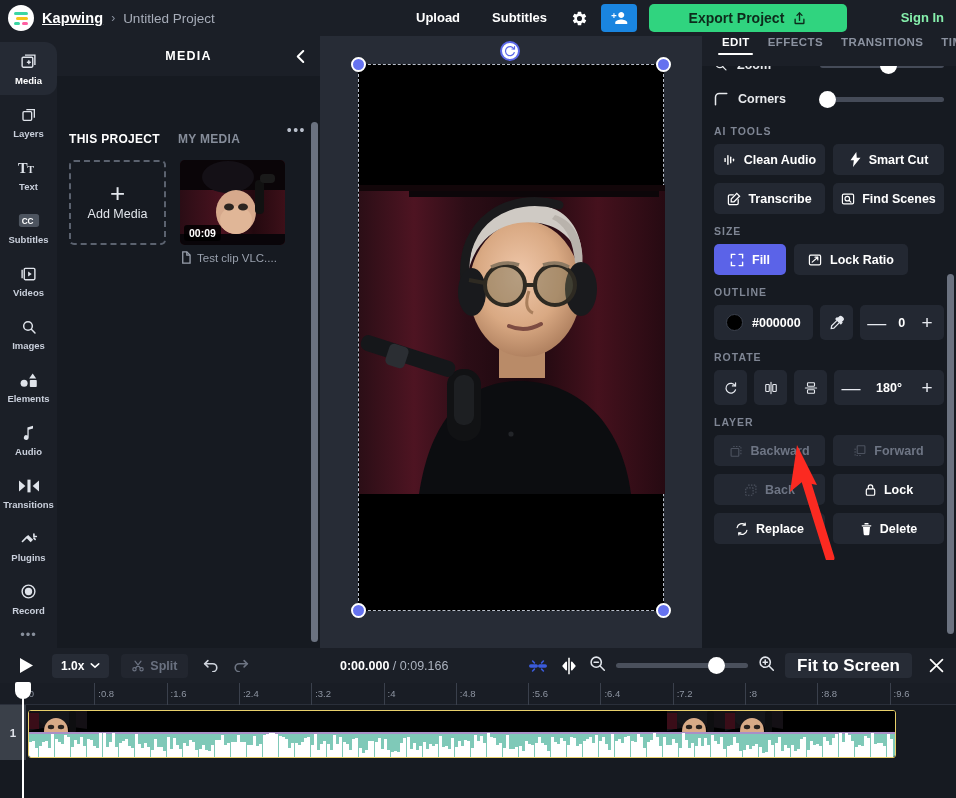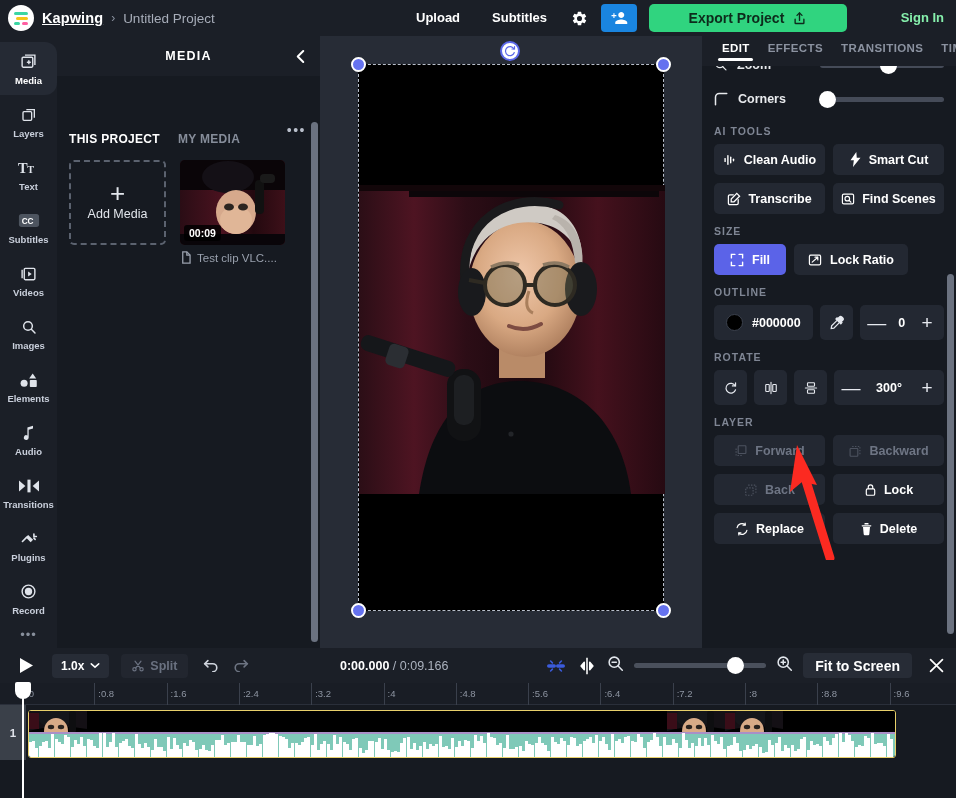--- a/index.html
+++ b/index.html
@@ -163,21 +163,21 @@
   .h-tr { right: -8px; top: -8px; }
   .h-bl { left: -8px; bottom: -8px; }
   .h-br { right: -8px; bottom: -8px; }
 
   
   .right-panel {
     position: absolute; left: 702px; top: 36px; width: 254px; height: 612px;
     background: #161a21;
   }
   .rp-tabs {
-    display: flex; align-items: center; height: 30px; padding-left: 10px;
+    display: flex; align-items: flex-start; height: 30px; padding-left: 10px;
     background: #1b1f27; gap: 0;
   }
   .rp-tab {
     font-size: 11.5px; font-weight: bold; letter-spacing: .4px; color: #8b92a0;
     padding: 0 9px 7px 9px; cursor: pointer; position: relative;
   }
   .rp-tab:first-child { padding-left: 10px; }
   .rp-tab.active { color: #fff; }
   .rp-tab.active::after {
     content: ""; position: absolute; left: 6px; right: 6px; bottom: 0;
@@ -272,21 +272,21 @@
   .tl-right {
     position: absolute; right: 6px; display: flex; align-items: center; gap: 10px;
   }
   .magnet, .splitview { cursor: pointer; display: flex; align-items: center; }
   .zslider {
     width: 132px; height: 5px; background: #4a505c; border-radius: 3px;
     position: relative; cursor: pointer;
   }
   .fit-btn {
     background: #272c36; border-radius: 4px; height: 25px; padding: 0 12px;
-    display: flex; align-items: center; font-size: 14px; font-weight: bold;
+    display: flex; align-items: center; font-size: 17px; font-weight: bold;
     color: #fff; cursor: pointer;
   }
   .close-x { width: 28px; display: flex; align-items: center; justify-content: center; cursor: pointer; }
 
   .ruler {
     position: absolute; left: 0; top: 683px; width: 956px; height: 22px;
     background: #191d25; border-bottom: 1px solid #2a2f3a;
   }
   .tick {
     position: absolute; top: 0; height: 22px; border-left: 1px solid #3a404c;
@@ -717,40 +717,40 @@
         </div>
         <div class="icon-sq">
           <svg width="14" height="14" viewBox="0 0 20 20" fill="none" stroke="#e6e9ef" stroke-width="1.6">
               <path d="M2 10h16" stroke-linecap="round"></path>
               <rect x="5" y="2.5" width="10" height="5" rx="1"></rect>
               <rect x="5" y="12.5" width="10" height="5" rx="1"></rect>
             </svg>
         </div>
         <div class="stepper">
           <span class="sbtn">—</span>
-          <span class="sval">300°</span>
+          <span class="sval">180°</span>
           <span class="sbtn">+</span>
         </div>
       </div>
 
       <div class="sec-label">LAYER</div>
       <div class="btn-grid">
         <div class="pbtn dim">
           <svg width="14" height="14" viewBox="0 0 20 20" fill="none" stroke="#6e7584" stroke-width="1.6">
+              <rect x="3" y="6.5" width="11" height="11" rx="1"></rect>
+              <path d="M6 3.5h11v11" stroke-dasharray="2 2"></path>
+            </svg>
+          <span>Backward</span>
+        </div>
+        <div class="pbtn dim">
+          <svg width="14" height="14" viewBox="0 0 20 20" fill="none" stroke="#6e7584" stroke-width="1.6">
               <rect x="6" y="2.5" width="11" height="11" rx="1"></rect>
               <path d="M3 6.5v10h10" stroke-dasharray="2 2"></path>
             </svg>
           <span>Forward</span>
-        </div>
-        <div class="pbtn dim">
-          <svg width="14" height="14" viewBox="0 0 20 20" fill="none" stroke="#6e7584" stroke-width="1.6">
-              <rect x="3" y="6.5" width="11" height="11" rx="1"></rect>
-              <path d="M6 3.5h11v11" stroke-dasharray="2 2"></path>
-            </svg>
-          <span>Backward</span>
         </div>
         <div class="pbtn dim">
           <svg width="14" height="14" viewBox="0 0 20 20" fill="none" stroke="#6e7584" stroke-width="1.6">
               <rect x="2.5" y="7" width="10.5" height="10.5" rx="1" stroke-dasharray="2 2"></rect>
               <path d="M6 3h11v11" stroke-dasharray="2 2"></path>
             </svg>
           <span>Back</span>
         </div>
         <div class="pbtn">
           <svg width="13" height="14" viewBox="0 0 18 20" fill="none" stroke="#fff" stroke-width="1.7">

